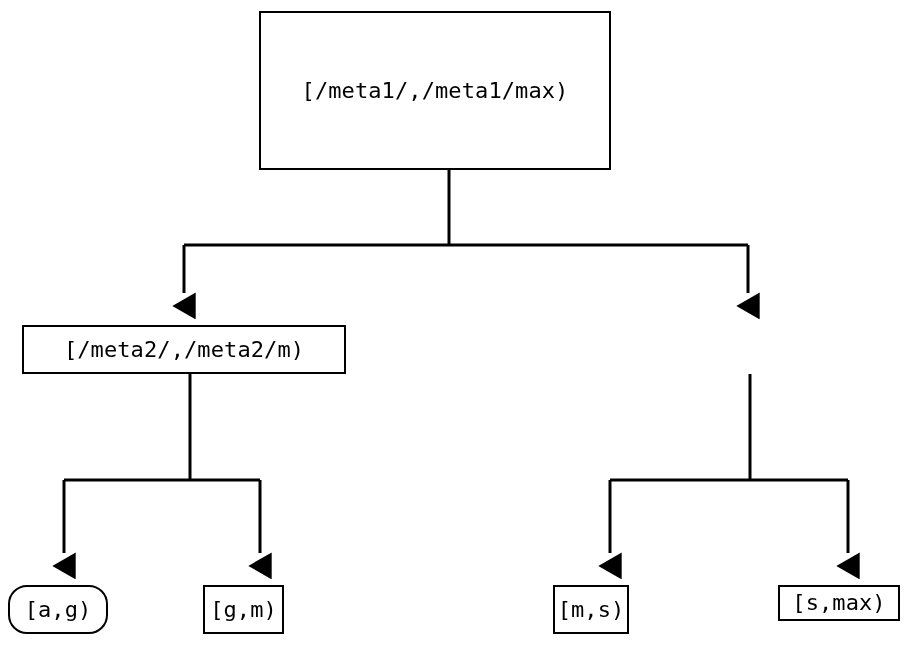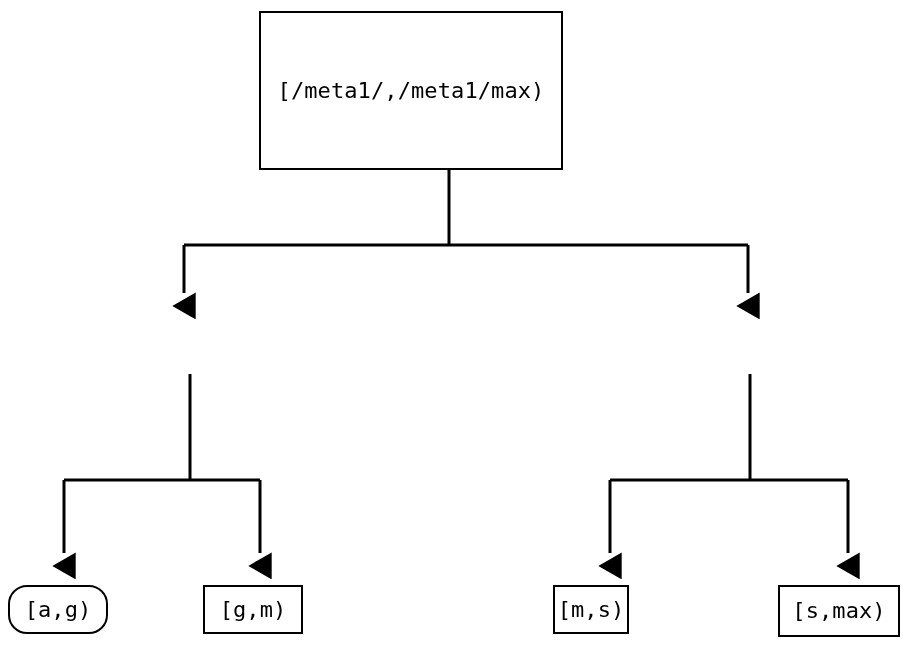--- a/index.html
+++ b/index.html
@@ -42,21 +42,21 @@
     font-size: 22px;
     line-height: 1;
     letter-spacing: 0.1px;
     color: #000000;
     white-space: pre;
   }
   
   #node-root {
     left: 259px;
     top: 11px;
-    width: 304px;
+    width: 352px;
     height: 159px;
   }
   
   #node-meta2-lo {
     left: 22px;
     top: 325px;
     width: 324px;
     height: 49px;
   }
   #node-meta2-hi {
@@ -69,34 +69,34 @@
   #node-leaf-ag {
     left: 8px;
     top: 585px;
     width: 100px;
     height: 49px;
     border-radius: 19px;
   }
   #node-leaf-gm {
     left: 203px;
     top: 585px;
-    width: 100px;
+    width: 81px;
     height: 49px;
   }
   #node-leaf-ms {
     left: 553px;
     top: 585px;
     width: 76px;
     height: 49px;
   }
   #node-leaf-smax {
     left: 778px;
     top: 585px;
     width: 122px;
-    height: 52px;
+    height: 36px;
   }
 </style>
 </head>
 <body>
 
 <div id="diagram-root">
 
   <svg id="edge-layer" width="912" height="652" viewBox="0 0 912 652" xmlns="http://www.w3.org/2000/svg">
     <defs>
       <marker id="arrowhead" markerWidth="9" markerHeight="9" refX="0.2" refY="4.5" orient="auto" markerUnits="strokeWidth">
@@ -123,20 +123,23 @@
       <path d="M 610 480 L 848 480" stroke="#000000" stroke-width="3" fill="none"></path>
       <path d="M 610 480 L 610 553" stroke="#000000" stroke-width="3" fill="none" marker-end="url(#arrowhead)"></path>
       <path d="M 848 480 L 848 553" stroke="#000000" stroke-width="3" fill="none" marker-end="url(#arrowhead)"></path>
     </g>
   </svg>
 
   <div class="node" id="node-root">
     <span class="node-label">[/meta1/,/meta1/max)</span>
   </div>
 
+  <div class="node" id="node-meta2-lo">
+    <span class="node-label">[/meta2/,/meta2/m)</span>
+  </div>
 
 
   <div class="node" id="node-leaf-ag">
     <span class="node-label">[a,g)</span>
   </div>
 
   <div class="node" id="node-leaf-gm">
     <span class="node-label">[g,m)</span>
   </div>
 

